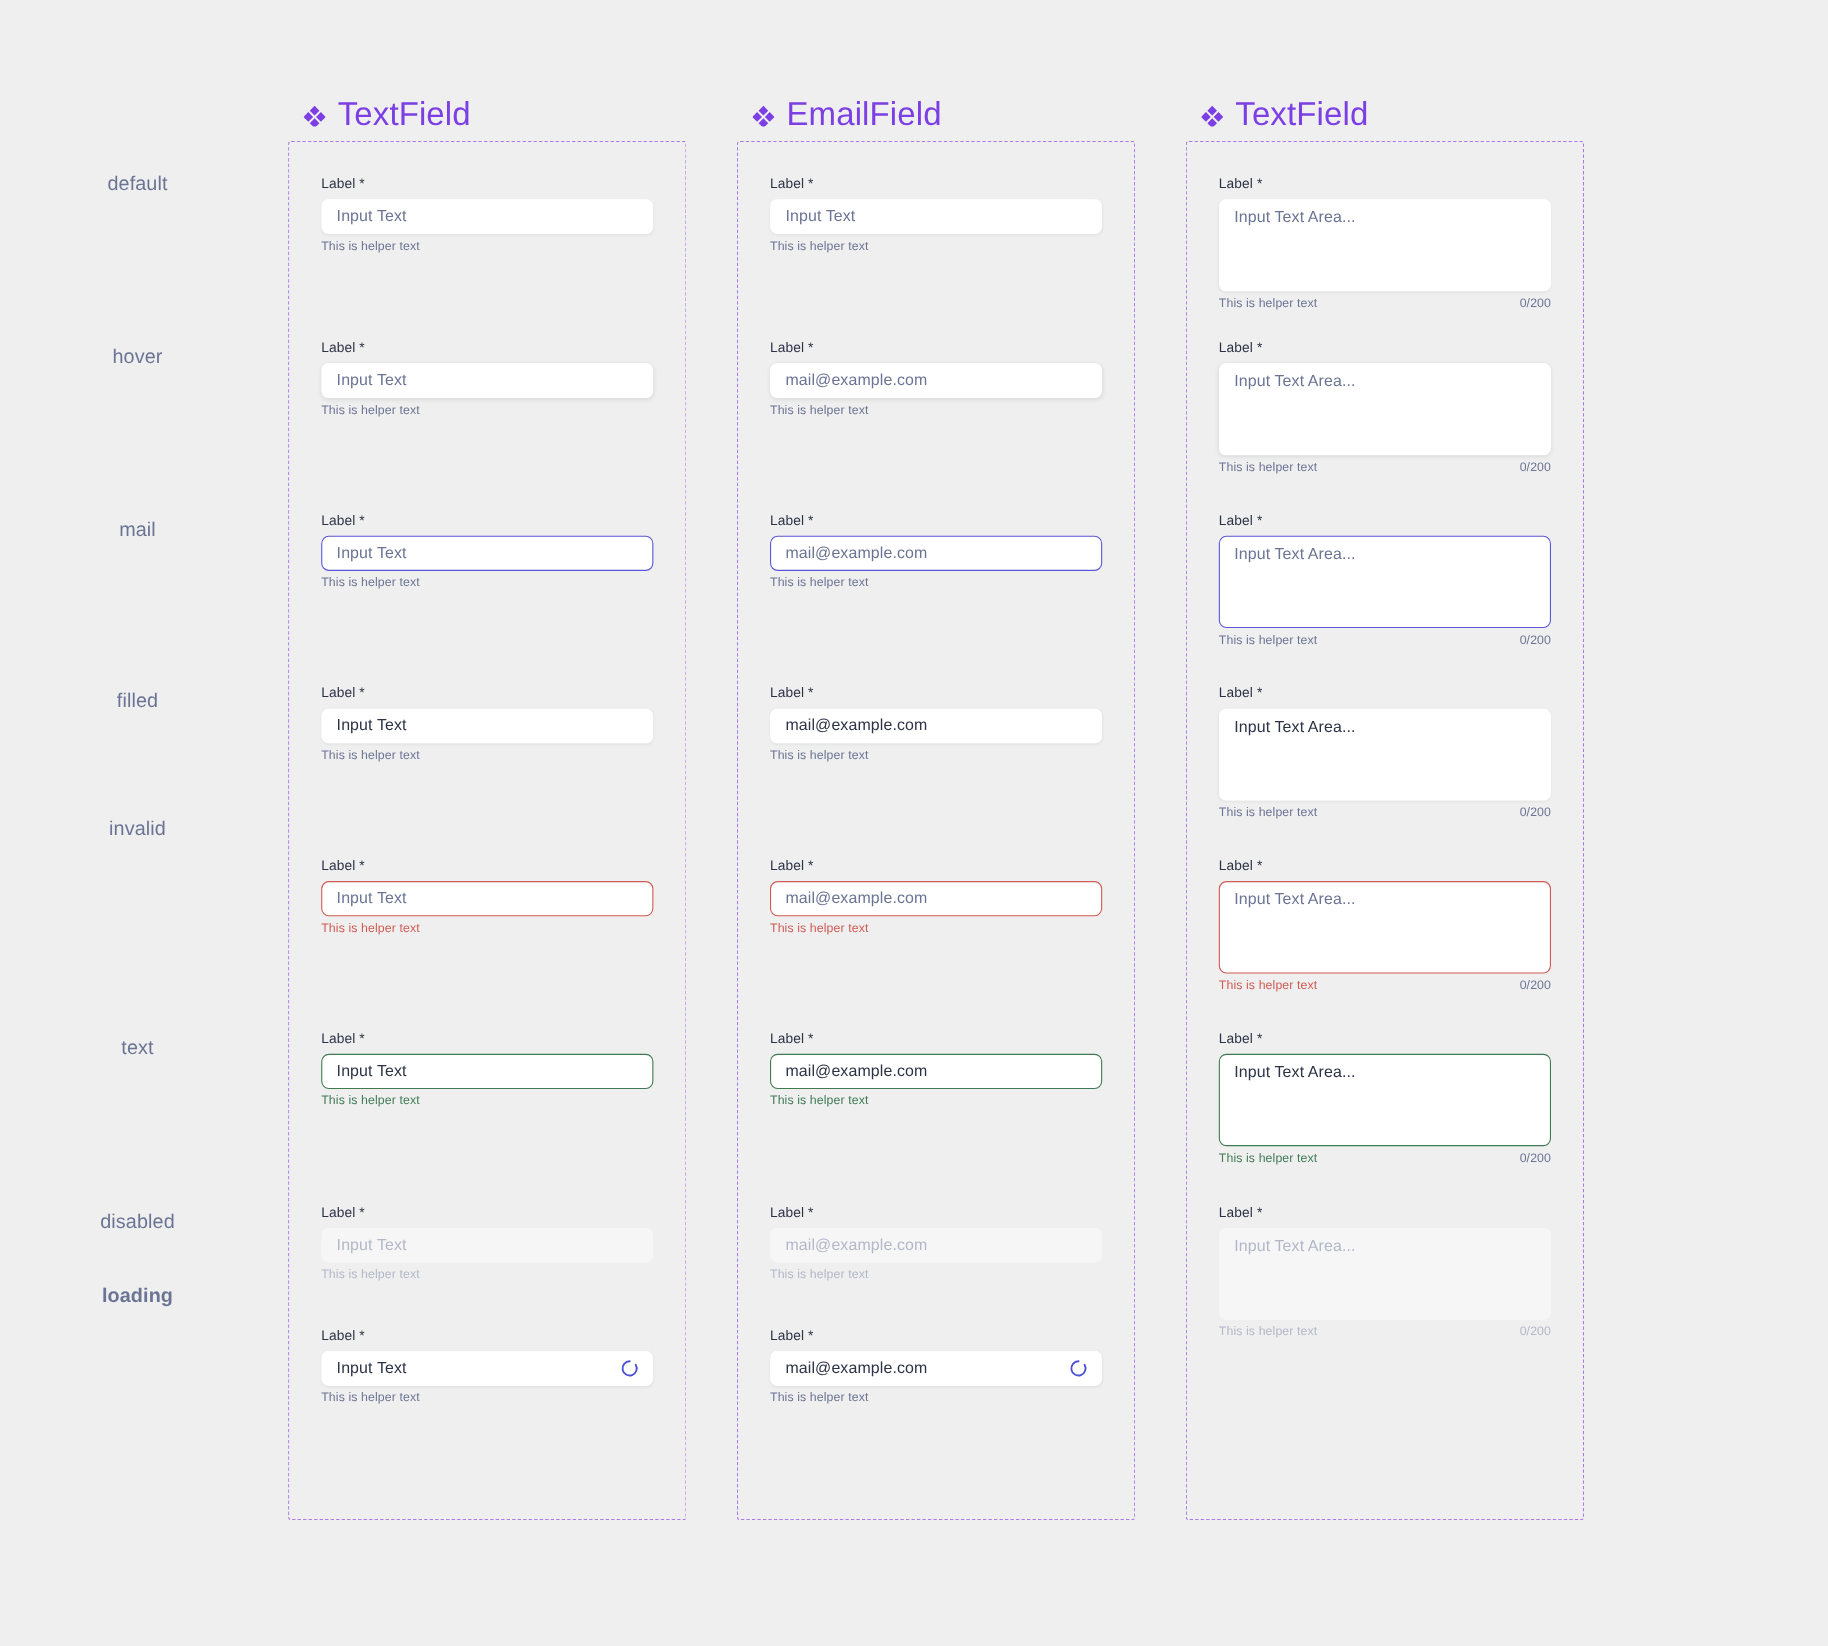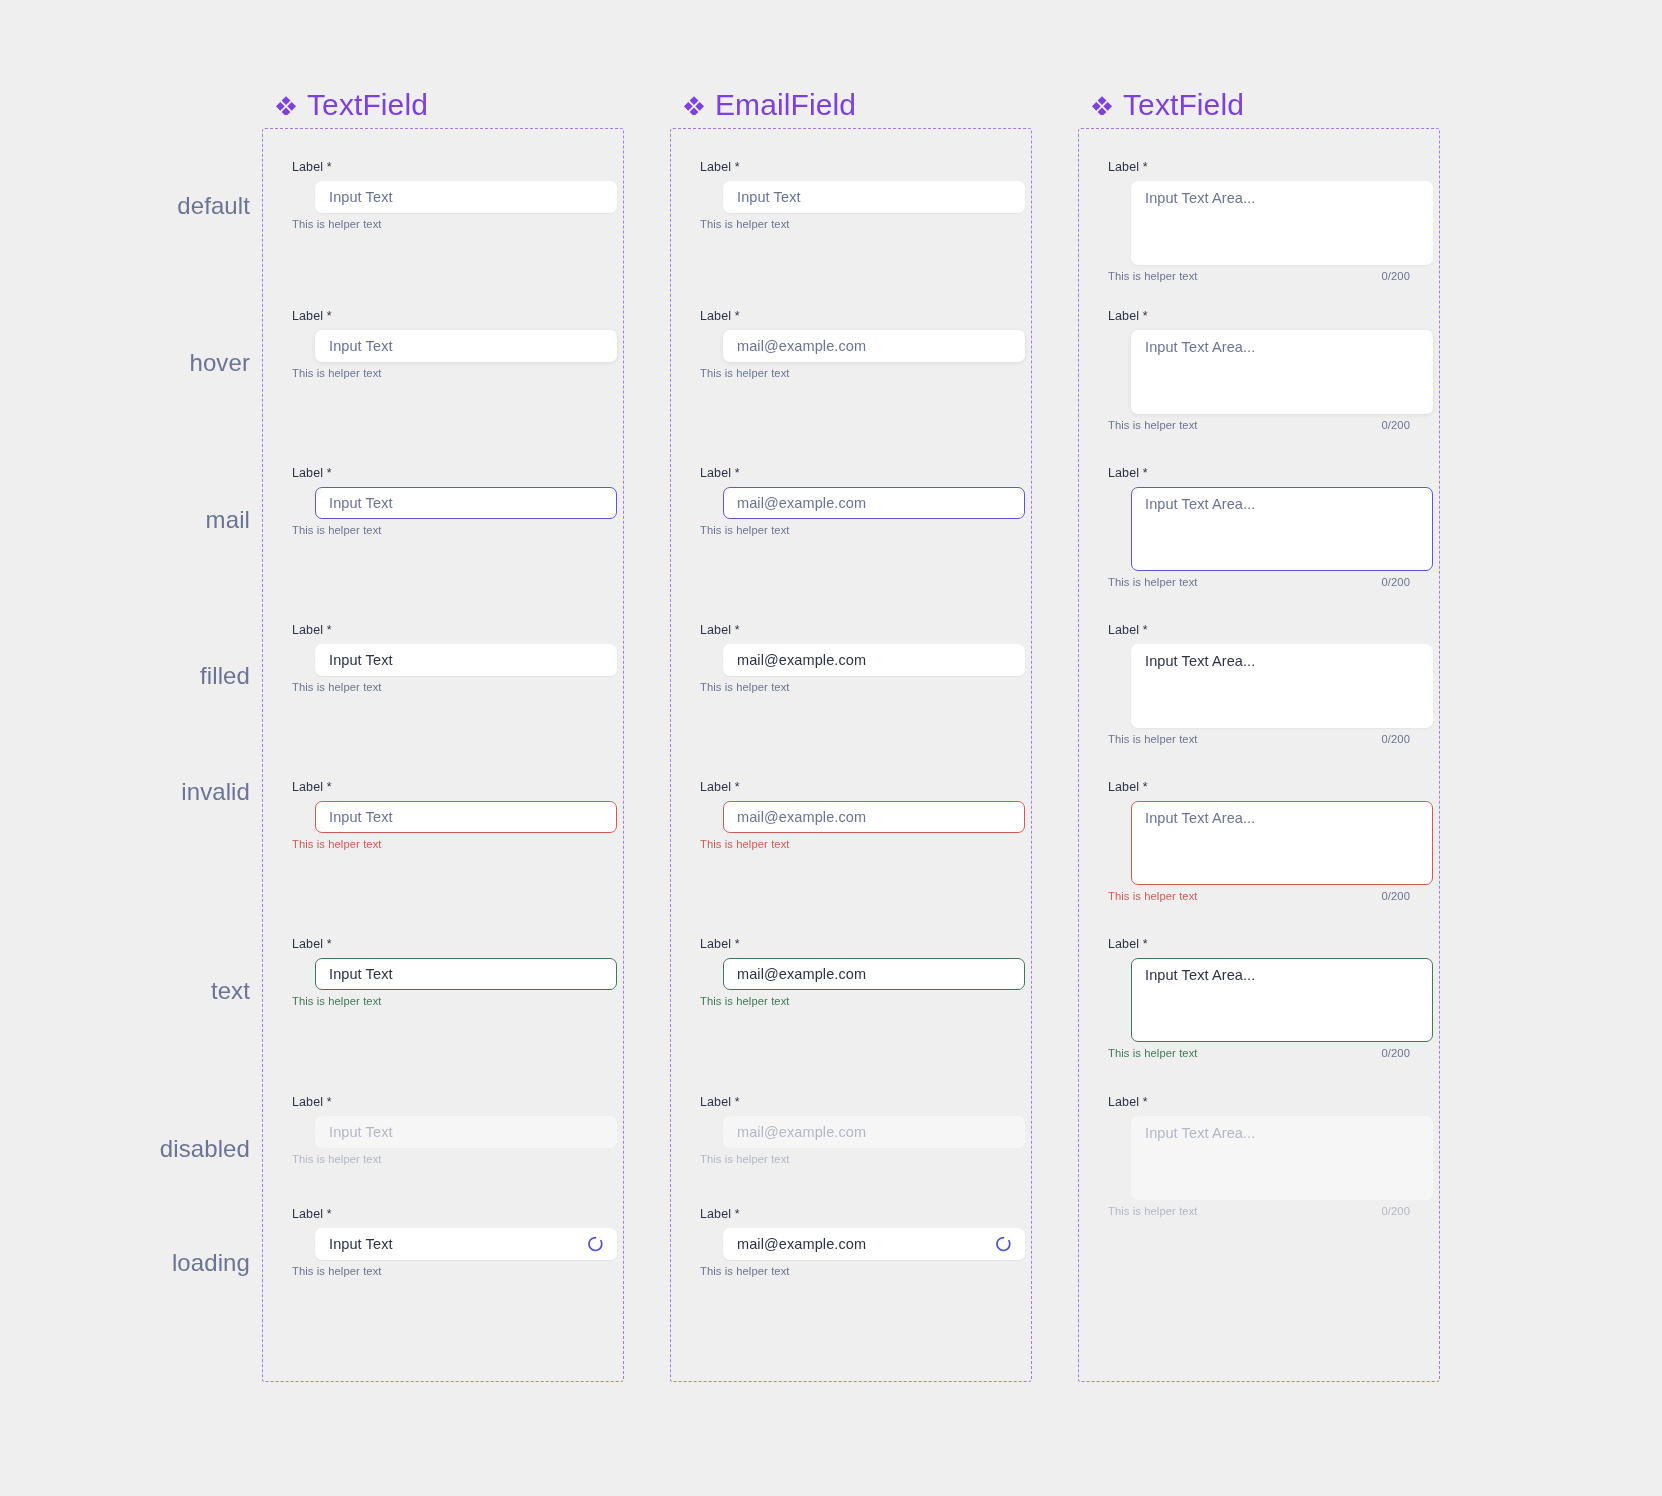--- a/index.html
+++ b/index.html
@@ -24,27 +24,26 @@
     position: absolute;
     left: 0;
     top: 0;
     width: 262px;
     height: 100%;
   }
   .row-label {
     position: absolute;
     right: 0;
     width: 100%;
-    text-align: right;
+    text-align: center;
     padding-right: 12px;
-    font-size: 24px;
+    font-size: 18px;
     color: #6b7494;
     letter-spacing: .1px;
     white-space: nowrap;
-    margin-top: 35px;
   }
 
   
   .column {
     position: absolute;
     top: 0;
     width: 362px;
   }
   .col-head {
     position: absolute;
@@ -92,21 +91,20 @@
     height: 32px;
     background: #ffffff;
     border: 1.2px solid transparent;
     border-radius: 7px;
     display: flex;
     align-items: center;
     padding: 0 13px;
     font-size: 14.5px;
     color: #6b7494;
     letter-spacing: .1px;
-    margin-left: 23px;
   }
   .control.area {
     height: 84px;
     align-items: flex-start;
     padding-top: 8px;
     border-radius: 7px;
   }
 
   .helper-row {
     display: flex;
@@ -174,21 +172,21 @@
 <div class="canvas">
 
   <div class="row-labels">
       <div class="row-label" style="top: 157px;">default</div>
       <div class="row-label" style="top: 314px;">hover</div>
       <div class="row-label" style="top: 471px;">mail</div>
       <div class="row-label" style="top: 627px;">filled</div>
       <div class="row-label" style="top: 743px;">invalid</div>
       <div class="row-label" style="top: 942px;">text</div>
       <div class="row-label" style="top: 1100px;">disabled</div>
-      <div class="row-label" style="top: 1214px;">loading</div>
+      <div class="row-label" style="top: 1168px; font-weight: bold;">loading</div>
     </div>
 
   <div id="columns-root">
       <div class="column" style="left: 262px;">
         <div class="col-head">
           <svg class="diamond-icon" viewBox="0 0 20 20">
             <rect x="10" y="1.2" width="6.2" height="6.2" transform="rotate(45 10 1.2)" fill="#7b3fe4"></rect>
             <rect x="10" y="12.6" width="6.2" height="6.2" transform="rotate(45 10 12.6)" fill="#7b3fe4"></rect>
             <rect x="4.3" y="6.9" width="6.2" height="6.2" transform="rotate(45 4.3 6.9)" fill="#7b3fe4"></rect>
             <rect x="15.7" y="6.9" width="6.2" height="6.2" transform="rotate(45 15.7 6.9)" fill="#7b3fe4"></rect>

